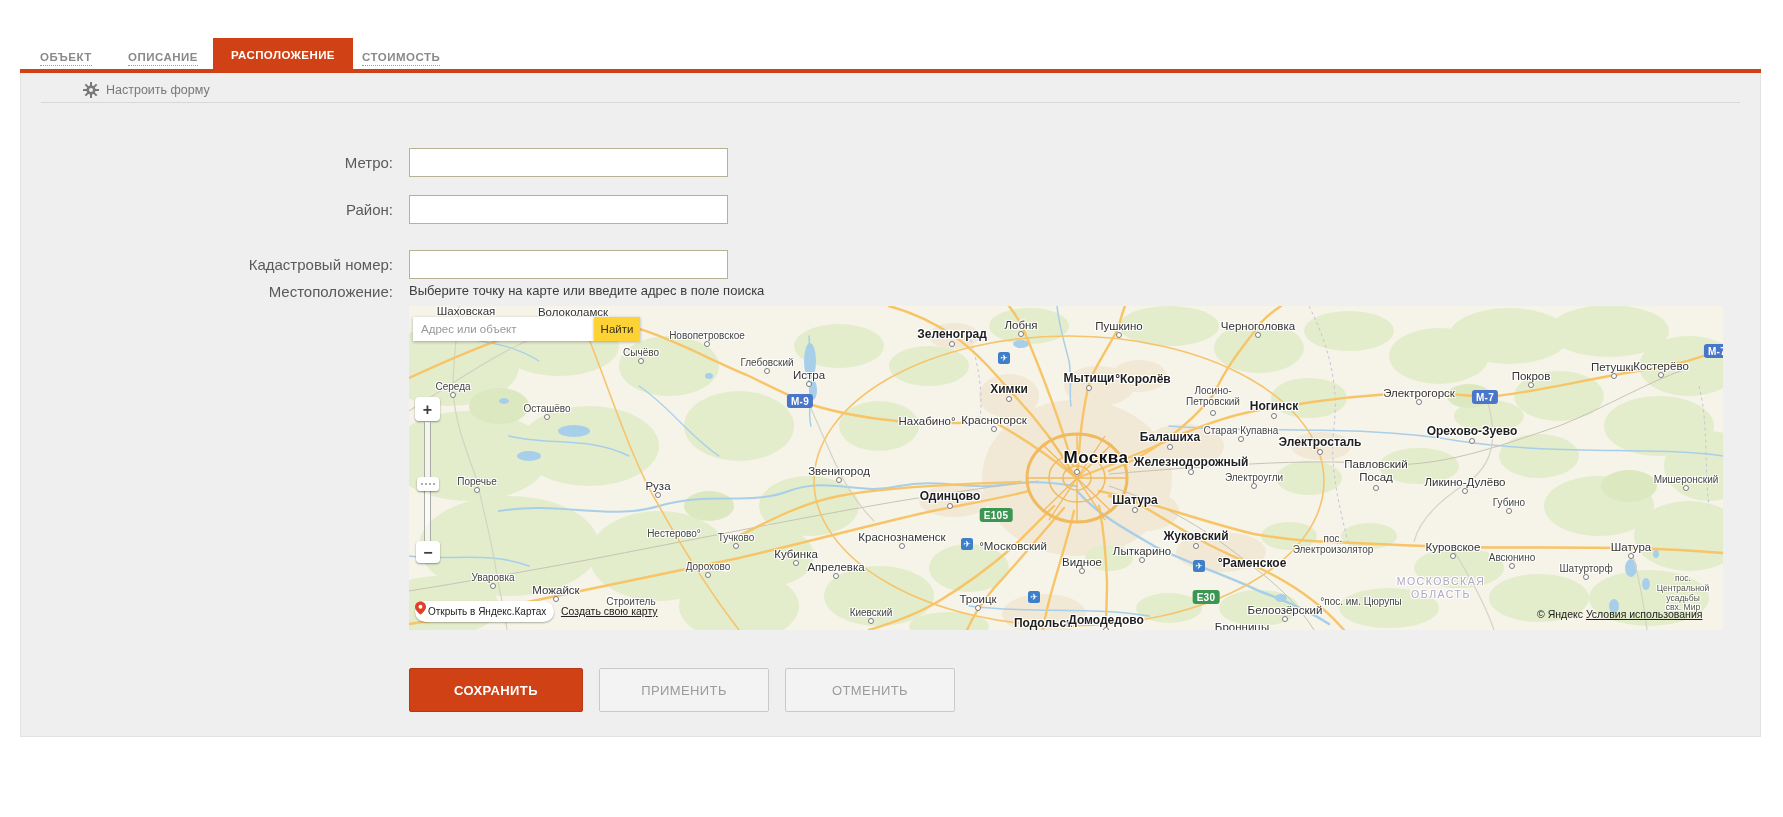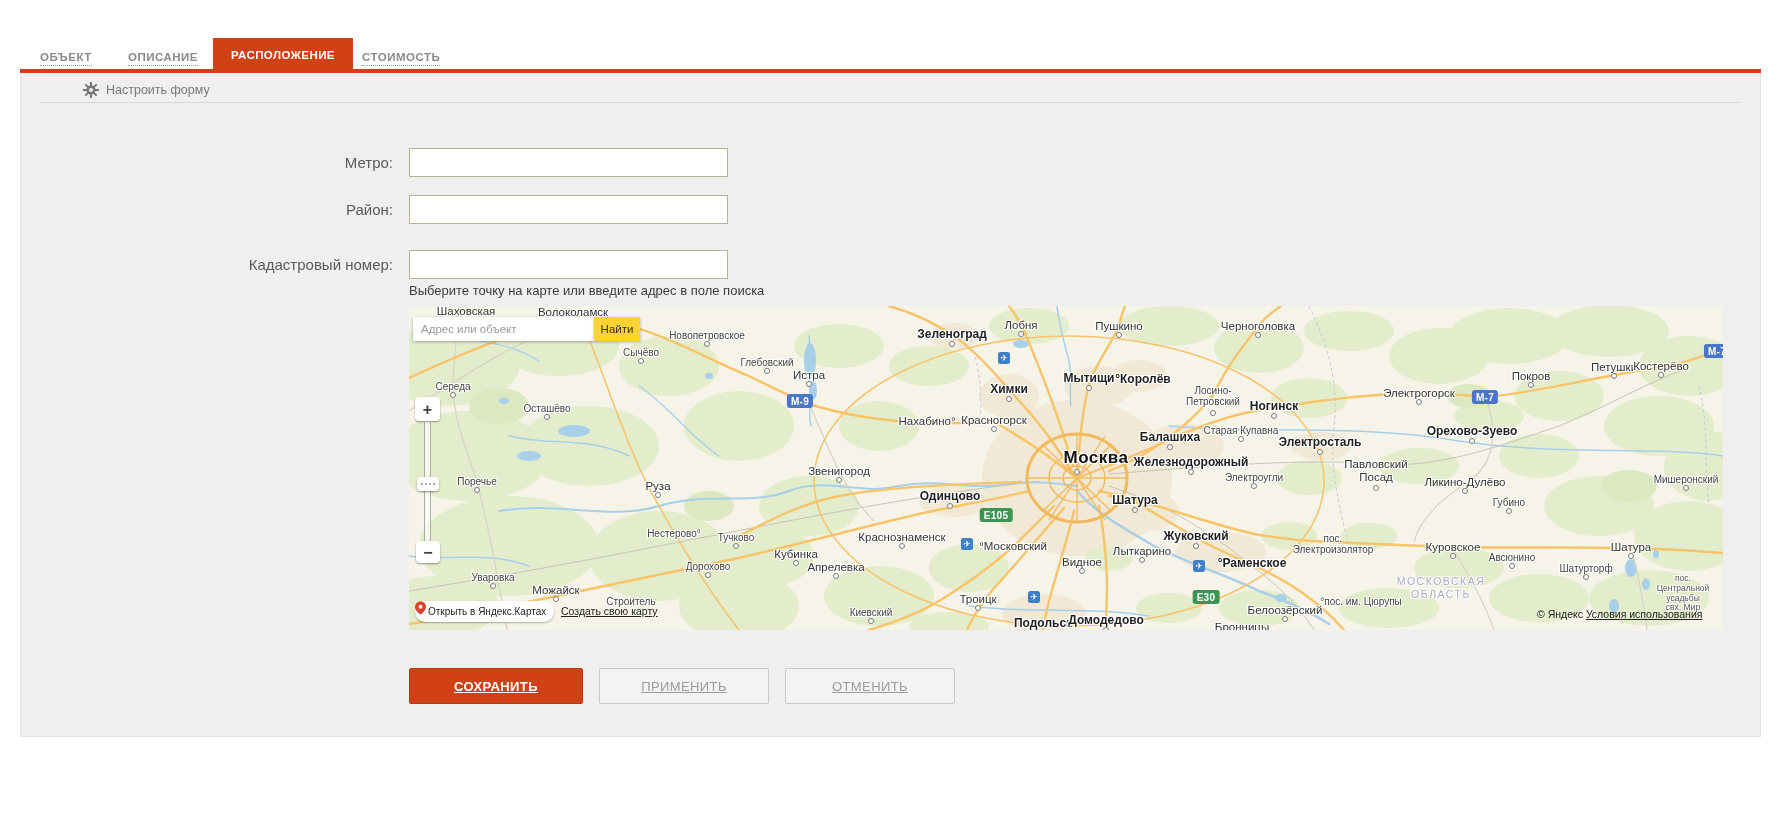--- a/index.html
+++ b/index.html
@@ -59,22 +59,22 @@
     box-shadow:0 1px 2px rgba(0,0,0,.4);cursor:pointer;}
   .zoom-handle i{display:block;margin:6px 4px 0;border-top:2px dotted #adadad;}
   .map-pill{position:absolute;left:6px;top:295px;height:21px;border-radius:11px;background:#fff;
     box-shadow:0 1px 2px rgba(0,0,0,.3);display:flex;align-items:center;padding:0 8px;cursor:pointer;}
   .map-pill span{font-size:10px;color:#222;margin-left:5px;}
   .map-create{position:absolute;left:152px;top:299px;font-size:10.5px;color:#222;text-decoration:underline;cursor:pointer;}
   .map-copy{position:absolute;left:1128px;top:302px;font-size:10.5px;color:#222;white-space:nowrap;}
   .map-copy u{cursor:pointer;}
 
   
-  .btn{position:absolute;top:595px;height:36px;box-sizing:border-box;font-size:13px;letter-spacing:.4px;
-    border-radius:2px;cursor:pointer;font-family:inherit;text-decoration:underline;}
+  .btn{position:absolute;top:595px;height:44px;box-sizing:border-box;font-size:13px;letter-spacing:.4px;
+    border-radius:2px;cursor:pointer;font-family:inherit;}
   .btn-save{left:388px;width:174px;background:#d04116;border:1px solid #b53a12;color:#fff;font-weight:bold;}
   .btn-gray{background:#f3f3f3;border:1px solid #c9c9c9;color:#9b9b9b;}
   .btn-apply{left:578px;width:170px;}
   .btn-cancel{left:764px;width:170px;}
 </style>
 </head>
 <body>
 
 <div class="tab-inactive" style="left:40px">ОБЪЕКТ</div>
 <div class="tab-inactive" style="left:128px">ОПИСАНИЕ</div>
@@ -107,20 +107,21 @@
 
   <div class="flabel" style="top:75px;height:29px;line-height:29px;">Метро:</div>
   <input class="finput" style="top: 75px;" type="text">
 
   <div class="flabel" style="top:122px;height:29px;line-height:29px;">Район:</div>
   <input class="finput" style="top: 122px;" type="text">
 
   <div class="flabel" style="top:177px;height:29px;line-height:29px;">Кадастровый номер:</div>
   <input class="finput" style="top: 177px;" type="text">
 
+  <div class="flabel" style="top:210px;height:18px;line-height:18px;">Местоположение:</div>
   <div class="hint">Выберите точку на карте или введите адрес в поле поиска</div>
 
   <div class="map">
     <svg width="1314" height="324" viewBox="0 0 1314 324">
       <rect width="1314" height="324" fill="#f6f3e8"></rect>
 
       <g fill="#f1e8d5">
         <ellipse cx="668" cy="172" rx="95" ry="78"></ellipse>
         <ellipse cx="600" cy="90" rx="30" ry="22"></ellipse>
         <ellipse cx="690" cy="80" rx="35" ry="20"></ellipse>

